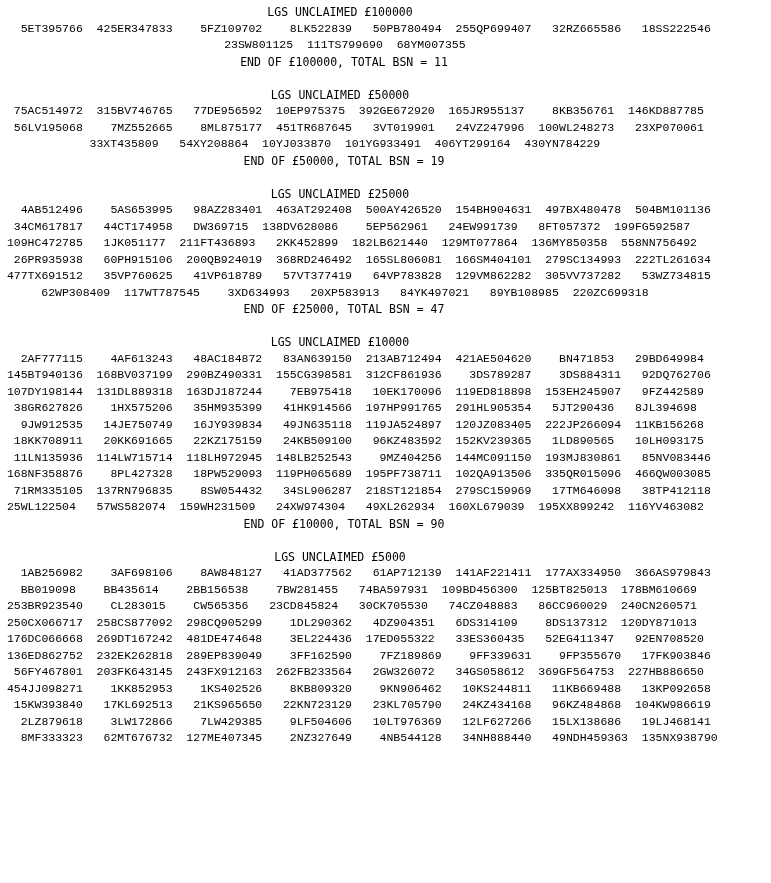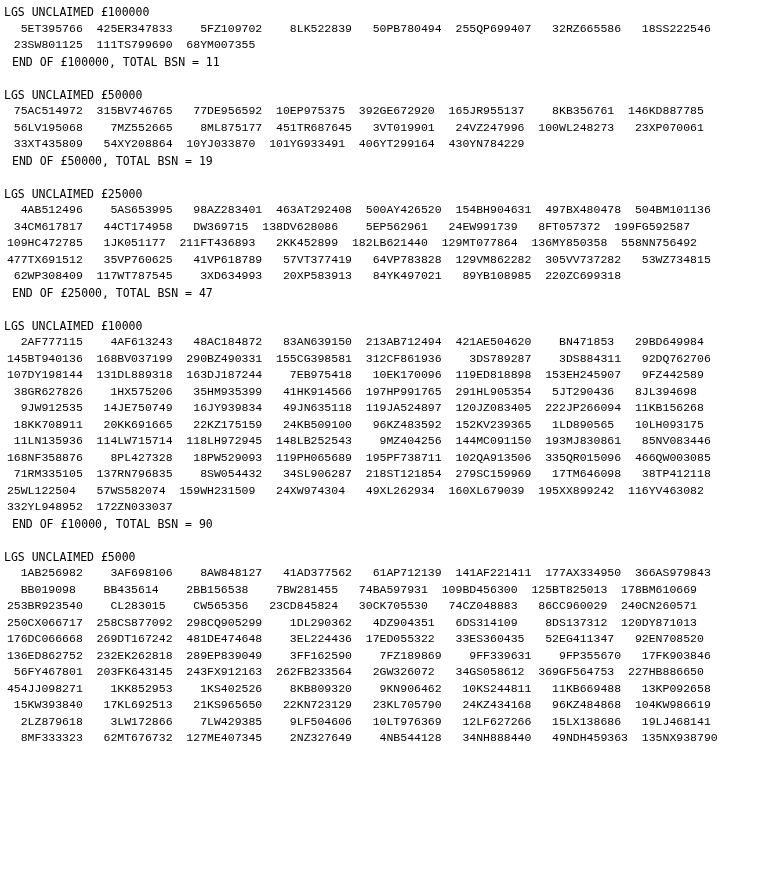--- a/index.html
+++ b/index.html
@@ -12,20 +12,21 @@
     min-height: 883px;
     font-family: "DejaVu Sans Mono", "Liberation Mono", monospace;
     font-size: 11.5px;
     line-height: 16.5px;
     color: #000000;
   }
   .page {
     width: 676px;
     padding: 4px 0 0 0;
     box-sizing: border-box;
+    text-align: center;
   }
   .section {
     margin: 0 0 0 0;
   }
   .section-header {
     padding-left: 4px;
     white-space: pre;
   }
   .row {
     white-space: pre;
@@ -60,39 +61,39 @@
     <div class="row">  33XT435809   54XY208864  10YJ033870  101YG933491  406YT299164  430YN784229</div>
     <div class="section-footer">END OF £50000, TOTAL BSN = 19</div>
     <div class="spacer"></div>
   </div>
 
   <div class="section">
     <div class="section-header">LGS UNCLAIMED £25000</div>
     <div class="row">   4AB512496    5AS653995   98AZ283401  463AT292408  500AY426520  154BH904631  497BX480478  504BM101136</div>
     <div class="row">  34CM617817   44CT174958   DW369715  138DV628086    5EP562961   24EW991739   8FT057372  199FG592587</div>
     <div class="row"> 109HC472785   1JK051177  211FT436893   2KK452899  182LB621440  129MT077864  136MY850358  558NN756492</div>
+    <div class="row">  26PR935938   60PH915106  200QB924019  368RD246492  165SL806081  166SM404101  279SC134993  222TL261634</div>
     <div class="row"> 477TX691512   35VP760625   41VP618789   57VT377419   64VP783828  129VM862282  305VV737282   53WZ734815</div>
     <div class="row">  62WP308409  117WT787545    3XD634993   20XP583913   84YK497021   89YB108985  220ZC699318</div>
     <div class="section-footer">END OF £25000, TOTAL BSN = 47</div>
     <div class="spacer"></div>
   </div>
 
   <div class="section">
     <div class="section-header">LGS UNCLAIMED £10000</div>
     <div class="row">   2AF777115    4AF613243   48AC184872   83AN639150  213AB712494  421AE504620    BN471853   29BD649984</div>
     <div class="row"> 145BT940136  168BV037199  290BZ490331  155CG398581  312CF861936    3DS789287    3DS884311   92DQ762706</div>
     <div class="row"> 107DY198144  131DL889318  163DJ187244    7EB975418   10EK170096  119ED818898  153EH245907   9FZ442589</div>
     <div class="row">  38GR627826    1HX575206   35HM935399   41HK914566  197HP991765  291HL905354   5JT290436   8JL394698</div>
     <div class="row">   9JW912535   14JE750749   16JY939834   49JN635118  119JA524897  120JZ083405  222JP266094  11KB156268</div>
     <div class="row">  18KK708911   20KK691665   22KZ175159   24KB509100   96KZ483592  152KV239365   1LD890565   10LH093175</div>
     <div class="row">  11LN135936  114LW715714  118LH972945  148LB252543    9MZ404256  144MC091150  193MJ830861   85NV083446</div>
     <div class="row"> 168NF358876    8PL427328   18PW529093  119PH065689  195PF738711  102QA913506  335QR015096  466QW003085</div>
     <div class="row">  71RM335105  137RN796835    8SW054432   34SL906287  218ST121854  279SC159969   17TM646098   38TP412118</div>
     <div class="row"> 25WL122504   57WS582074  159WH231509   24XW974304   49XL262934  160XL679039  195XX899242  116YV463082</div>
-    <div class="row"> 332YL948952  172ZN033037</div>
     <div class="section-footer">END OF £10000, TOTAL BSN = 90</div>
     <div class="spacer"></div>
   </div>
 
   <div class="section">
     <div class="section-header">LGS UNCLAIMED £5000</div>
     <div class="row">   1AB256982    3AF698106    8AW848127   41AD377562   61AP712139  141AF221411  177AX334950  366AS979843</div>
     <div class="row">   BB019098    BB435614    2BB156538    7BW281455   74BA597931  109BD456300  125BT825013  178BM610669</div>
     <div class="row"> 253BR923540    CL283015    CW565356   23CD845824   30CK705530   74CZ048883   86CC960029  240CN260571</div>
     <div class="row"> 250CX066717  258CS877092  298CQ905299    1DL290362   4DZ904351   6DS314109    8DS137312  120DY871013</div>

